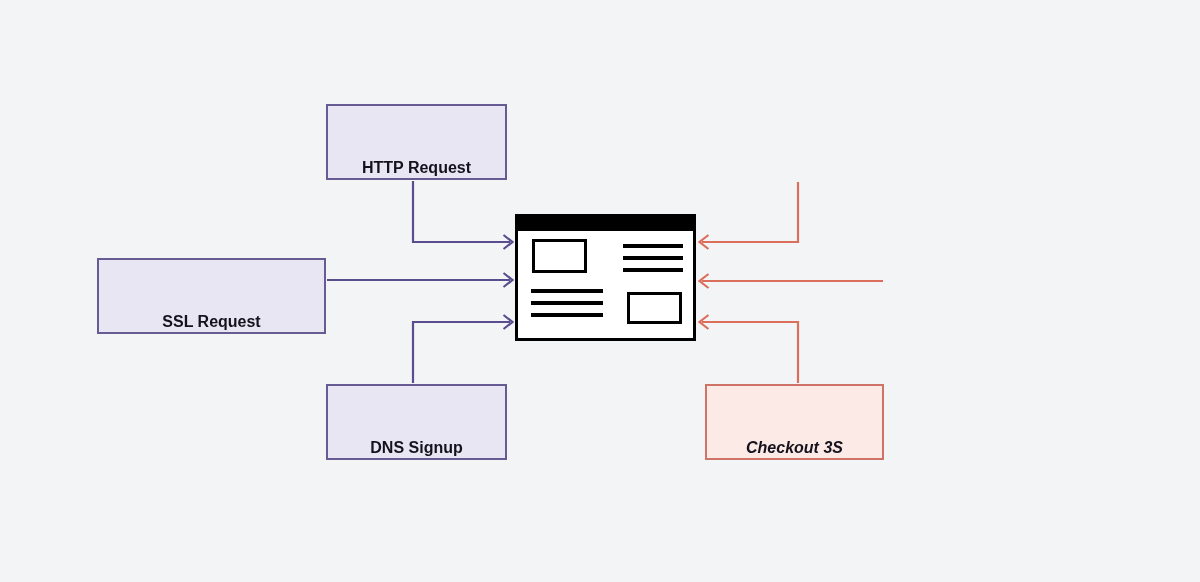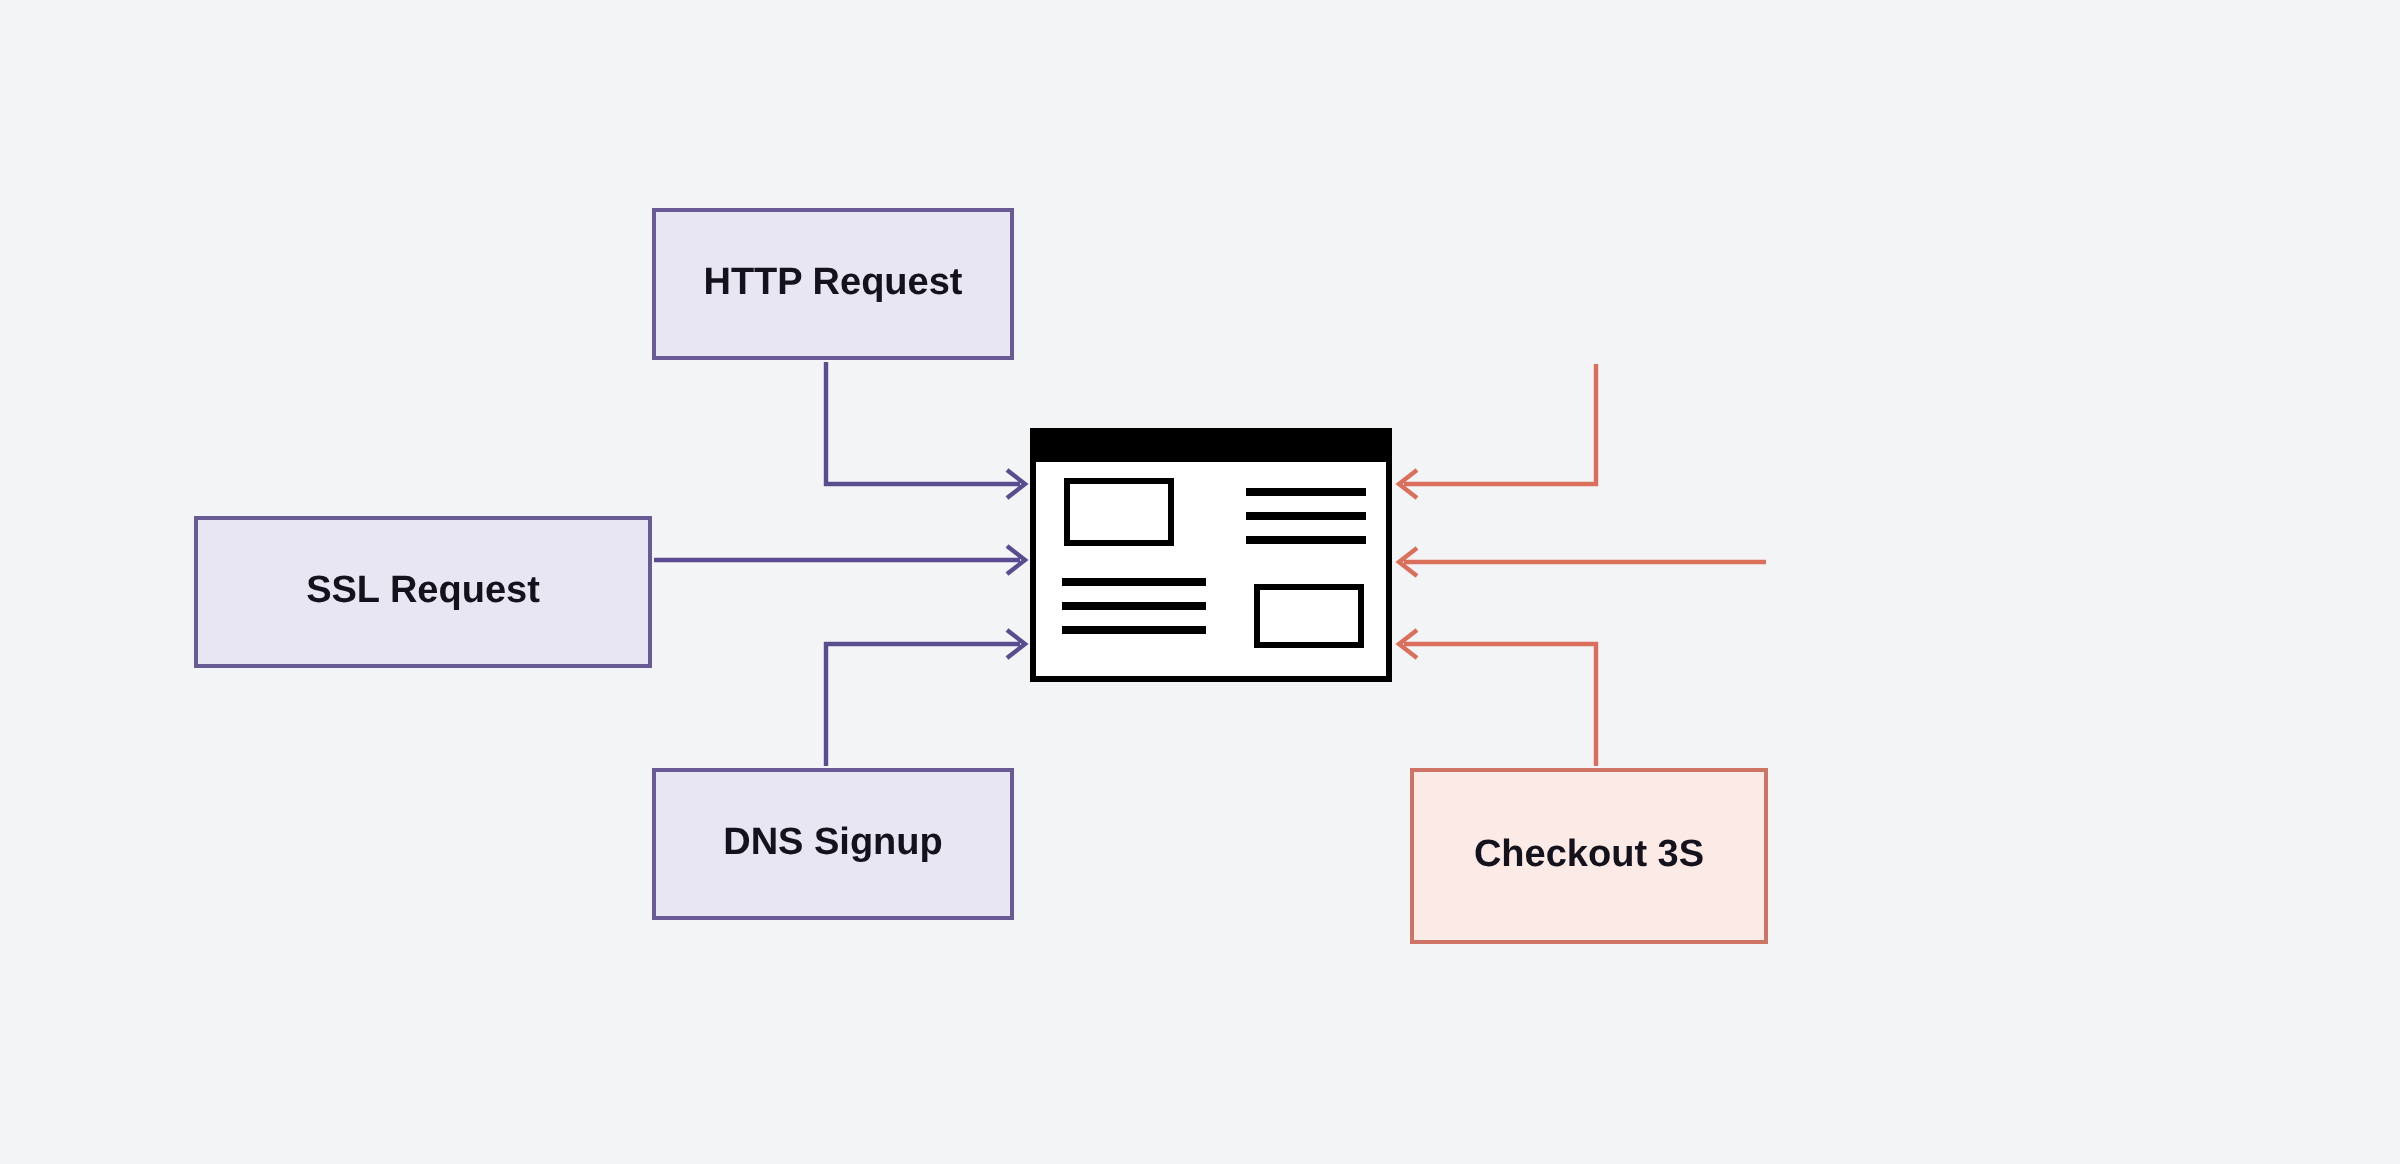--- a/index.html
+++ b/index.html
@@ -32,42 +32,42 @@
   }
   .connector { fill: none; stroke-width: 2.2; stroke-linejoin: miter; }
   .connector.purple { stroke: var(--purple-arrow, #5a4d8f); }
   .connector.salmon { stroke: var(--salmon-arrow, #dc6f5c); }
 
   .node {
     position: absolute;
     display: flex;
     flex-direction: column;
     align-items: center;
-    justify-content: center;
+    justify-content: flex-end;
     text-align: center;
-    font-size: 19px;
+    font-size: 16px;
     font-weight: 700;
     line-height: 1.28;
     color: var(--text, #14121c);
   }
   .node.purple {
     background: var(--purple-fill, #e9e6f3);
     border: 2px solid var(--purple-border, #685b94);
   }
   .node.salmon {
     background: var(--salmon-fill, #fceae6);
     border: 2px solid var(--salmon-border, #cf7366);
   }
 
   .node-http     { left: 326px; top: 104px; width: 181px; height: 76px; }
   .node-ssl      { left:  97px; top: 243px; width: 229px; height: 76px; margin-top: 15px; }
   .node-dns      { left: 326px; top: 384px; width: 181px; height: 76px; }
   .node-signup   { left: 705px; top: 105px; width: 179px; height: 76px; }
   .node-pageload { left: 884px; top: 242px; width: 231px; height: 76px; }
-  .node-checkout { left: 705px; top: 384px; width: 179px; height: 88px; }
+  .node-checkout { left: 705px; top: 384px; width: 179px; height: 76px; font-style: italic; }
 
   
   .browser {
     position: absolute;
     left: 515px; top: 214px;
     width: 181px; height: 127px;
     background: #ffffff;
     border: 3px solid var(--browser-black, #000);
   }
   .browser-titlebar {

